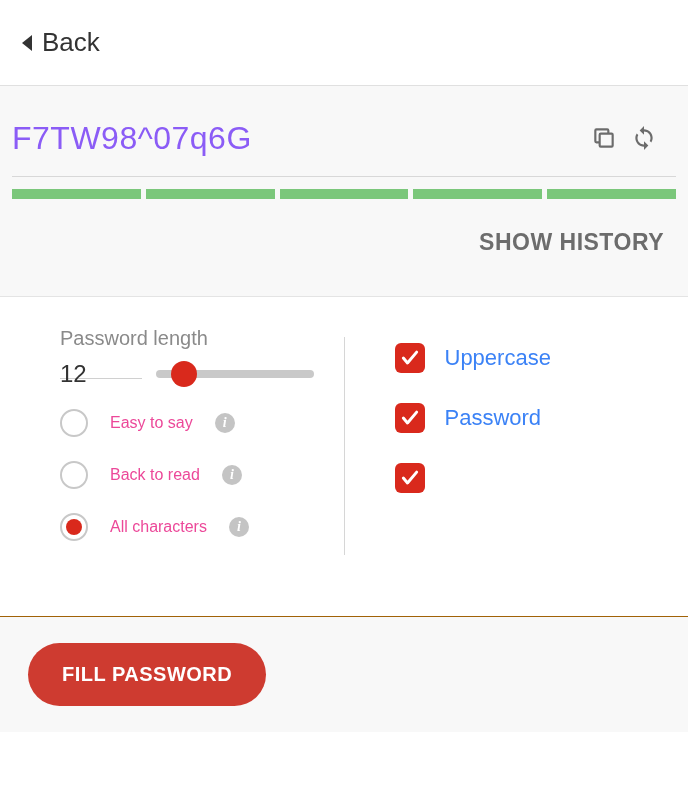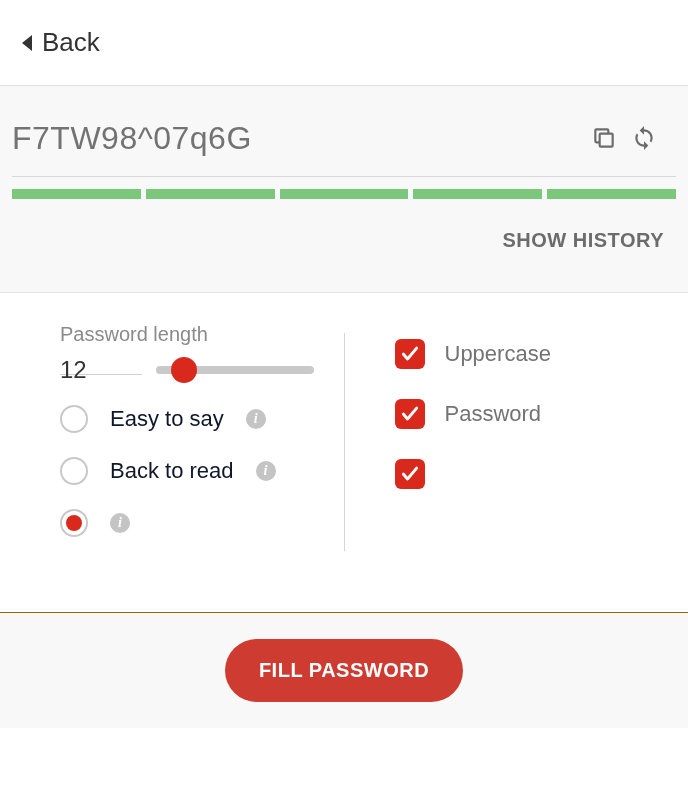--- a/index.html
+++ b/index.html
@@ -6,56 +6,56 @@
   html, body { width: 688px; height: 786px; font-family: -apple-system, BlinkMacSystemFont, "Segoe UI", Helvetica, Arial, sans-serif; color: #333; background: #fff; }
   .panel { width: 688px; }
 
   .header { height: 86px; display: flex; align-items: center; padding-left: 22px; border-bottom: 1px solid #e0e0e0; background:#fff; }
   .back-btn { display: flex; align-items: center; gap: 10px; cursor: pointer; }
   .back-arrow { width:0; height:0; border-top:8px solid transparent; border-bottom:8px solid transparent; border-right:10px solid #333; }
   .back-text { font-size: 26px; color:#333; font-weight:400; }
 
   .display-section { background: #f8f8f8; border-bottom: 1px solid #e4e4e4; padding: 22px 0 40px 0; position:relative;}
   .display-row { display:flex; align-items:center; padding: 10px 24px 0 12px; }
-  .pw-value { flex:1; font-size: 32px; font-weight:400; color:#737373; letter-spacing:0.5px; }
+  .pw-value { flex:1; font-size: 32px; font-weight:400; color:#8b5cf6; letter-spacing:0.5px; }
   .icon-btn { width:40px; height:40px; display:flex; align-items:center; justify-content:center; cursor:pointer; color:#6c6c6c; }
   .icon-btn svg { width:26px; height:26px; }
   .meter-wrap { padding: 0 12px; }
   .meter-line { height:1px; background:#d8d8d8; margin:18px 0 12px 0; }
   .meter { display:flex; gap:5px; }
   .meter-seg { flex:1; height:10px; background:#7bc77b; }
   .show-history { text-align:right; padding: 30px 24px 0 0; }
-  .show-history span { font-size:20px; font-weight:700; color:#6c6c6c; letter-spacing:0.5px; cursor:pointer;margin-top:34px; }
+  .show-history span { font-size:23px; font-weight:700; color:#6c6c6c; letter-spacing:0.5px; cursor:pointer;margin-top:34px; }
 
   .options { display:flex; padding: 30px 40px 51px 60px; background: #fff; border-bottom:1px solid #a16207;}
   .left-col { flex: 1; padding-right: 30px; }
   .divider { width:1px; background:#d6d6d6; align-self: stretch; margin: 10px 0; }
   .right-col { flex:1; padding-left: 50px; }
 
   .len-label { font-size:20px; color:#8a8a8a; margin-bottom:10px; }
   .len-row { display:flex; align-items:center; gap:36px; }
   .len-input { width: 60px; font-size:24px; color:#333; border:none; background:transparent; outline:none; }
   .len-underline { width: 82px; height:1px; background:#d0d0d0; margin-top:-10px; margin-bottom: 30px;}
   .slider { position:relative; flex:1; height:24px; display:flex; align-items:center; }
   .track { position:absolute; left:0; right:0; height:8px; background:#c9c9c9; border-radius:4px; }
   .thumb { position:absolute; width:26px; height:26px; background:#d9291c; border-radius:50%; left:18%; transform:translateX(-50%); }
 
   .radio-row { display:flex; align-items:center; gap:22px; margin: 16px 0 24px 0; }
   .radio { width:28px; height:28px; border:2px solid #c8c8c8; border-radius:50%; display:flex; align-items:center; justify-content:center; cursor:pointer; }
   .radio.checked .dot { width:16px; height:16px; background:#d9291c; border-radius:50%; }
-  .radio-label { font-size:22px; color:#0f172a; }
+  .radio-label { font-size:16px; color:#ec4899; }
   .info-icon { width:20px; height:20px; border-radius:50%; background:#c4c4c4; color:#fff; font-size:14px; font-weight:bold; display:flex; align-items:center; justify-content:center; font-style:italic; font-family:Georgia,serif; }
 
   .check-row { display:flex; align-items:center; gap:20px; margin: 16px 0 30px 0; }
   .checkbox { width:30px; height:30px; border-radius:6px; display:flex; align-items:center; justify-content:center; cursor:pointer; }
   .checkbox.checked { background:#d9291c; }
   .checkbox.checked svg { width:20px; height:20px; stroke:#fff; stroke-width:3.5; fill:none; stroke-linecap:round; stroke-linejoin:round; }
-  .check-label { font-size:22px; color:#737373; }
+  .check-label { font-size:22px; color:#3b82f6; }
 
-  .footer { background:#f8f8f8; padding: 26px 28px; display:flex; justify-content:center; }
+  .footer { background:#f8f8f8; padding: 26px 28px; display:flex; justify-content:flex-start; }
   .fill-btn { background:#ce3b30; color:#fff; font-size:20px; font-weight:700; letter-spacing:0.5px; border:none; border-radius:34px; padding: 20px 34px; cursor:pointer; }
 </style>
 </head>
 <body>
 
 <div class="panel">
 
   <div class="header">
     <div class="back-btn">
       <div class="back-arrow"></div>
@@ -116,20 +116,21 @@
         <div class="radio">
             <div class="dot"></div>
           </div>
         <span class="radio-label">Back to read</span>
         <span class="info-icon">i</span>
       </div>
       <div class="radio-row">
         <div class="radio checked">
             <div class="dot"></div>
           </div>
+        <span class="radio-label">All characters</span>
         <span class="info-icon">i</span>
       </div>
     </div>
 
     <div class="divider"></div>
 
     <div class="right-col">
       <div class="check-row">
         <div class="checkbox checked">
             <svg viewBox="0 0 24 24">

